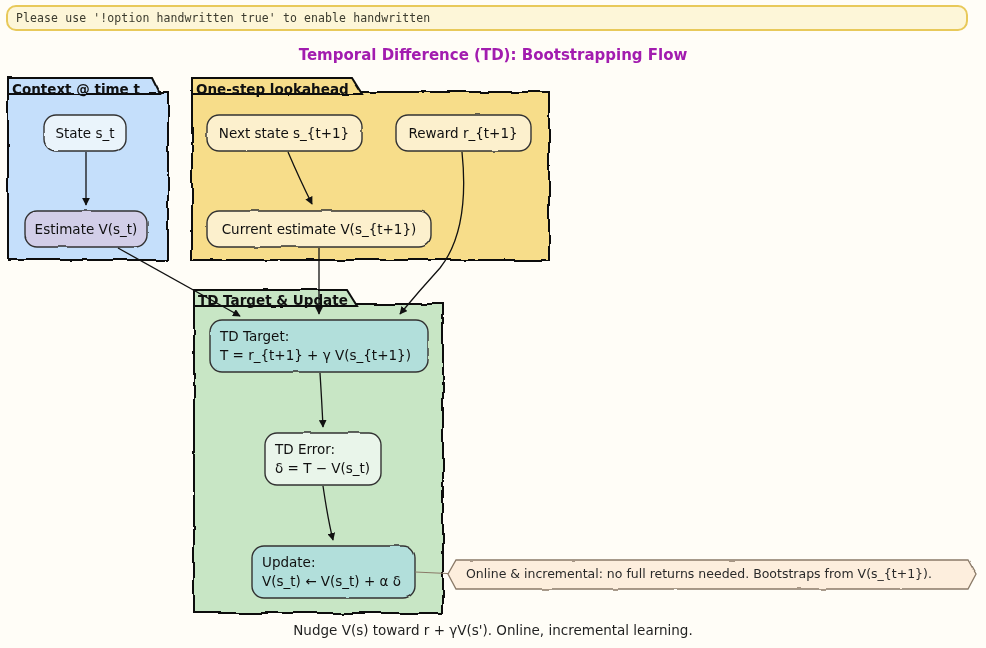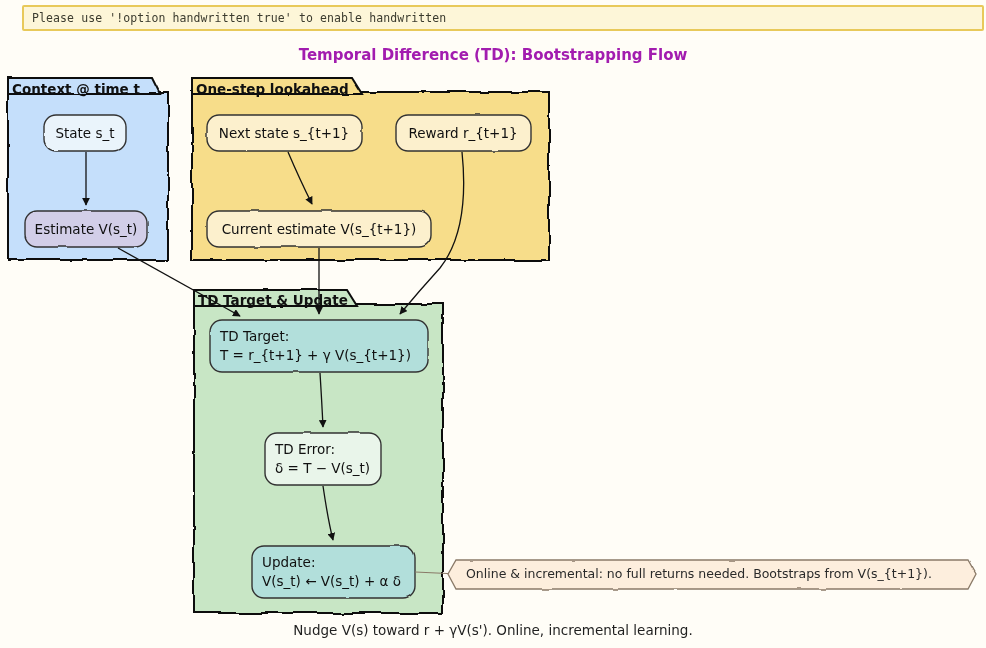--- a/index.html
+++ b/index.html
@@ -11,28 +11,28 @@
     width: 986px;
     height: 648px;
     position: relative;
     overflow: hidden;
     font-family: "DejaVu Sans", "Liberation Sans", sans-serif;
   }
 
   
   .banner {
     position: absolute;
-    left: 22px;
+    left: 6px;
     top: 5px;
     width: 962px;
     height: 26px;
     box-sizing: border-box;
     background: #fdf6d8;
     border: 2px solid #e8c95a;
-    border-radius: 2px;
+    border-radius: 10px;
     display: flex;
     align-items: center;
     padding-left: 8px;
   }
   .banner-text {
     font-family: "DejaVu Sans Mono", "Liberation Mono", monospace;
     font-size: 11.5px;
     color: #3b3b2e;
     letter-spacing: 0.1px;
     white-space: nowrap;

